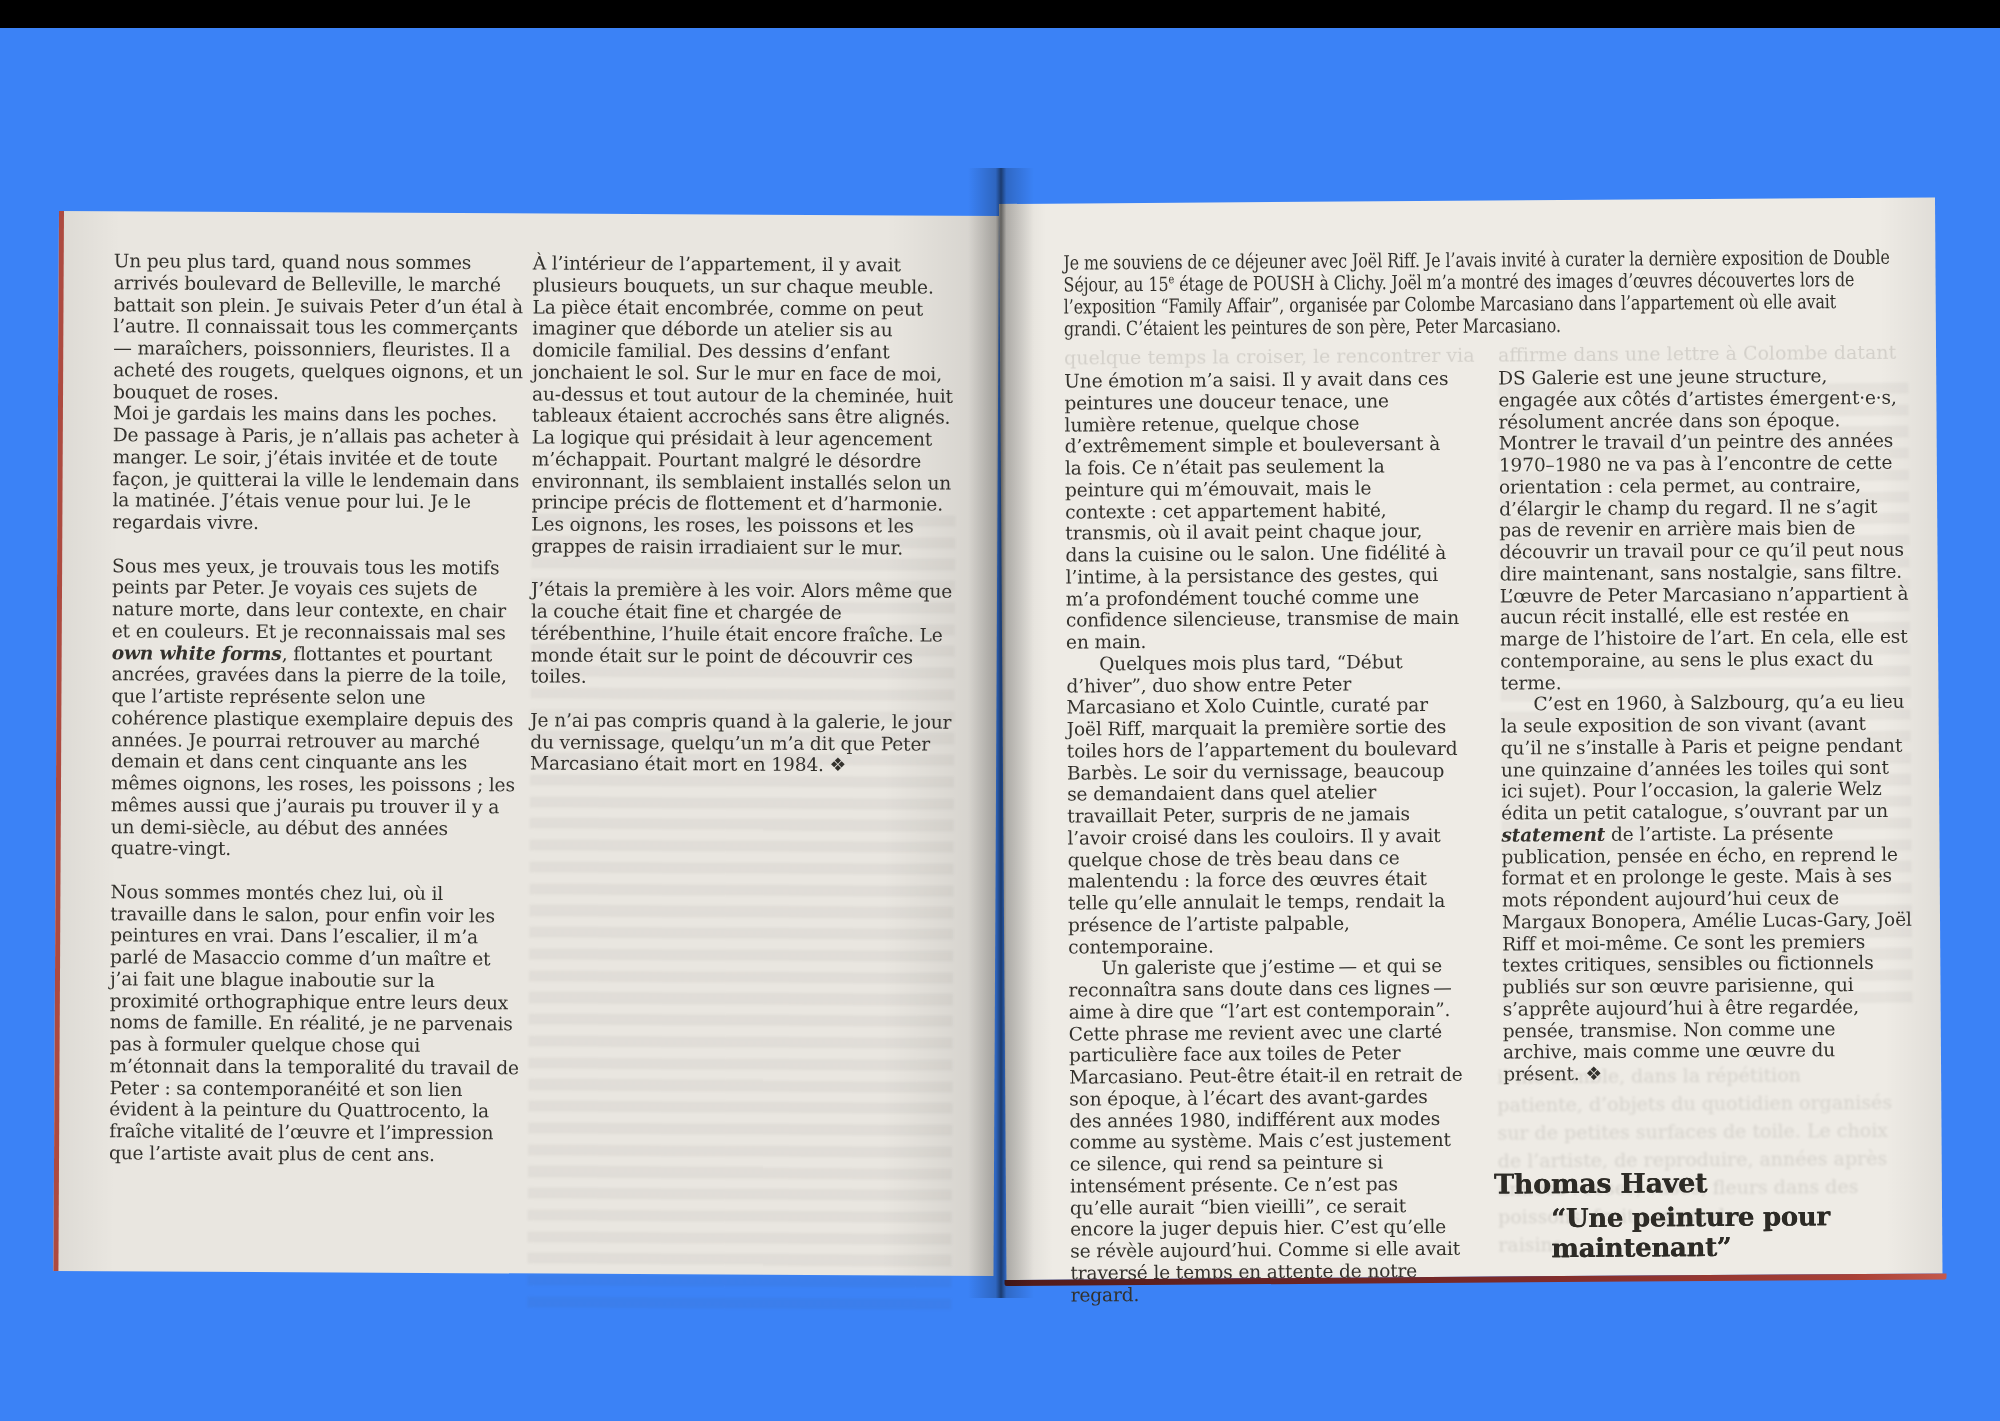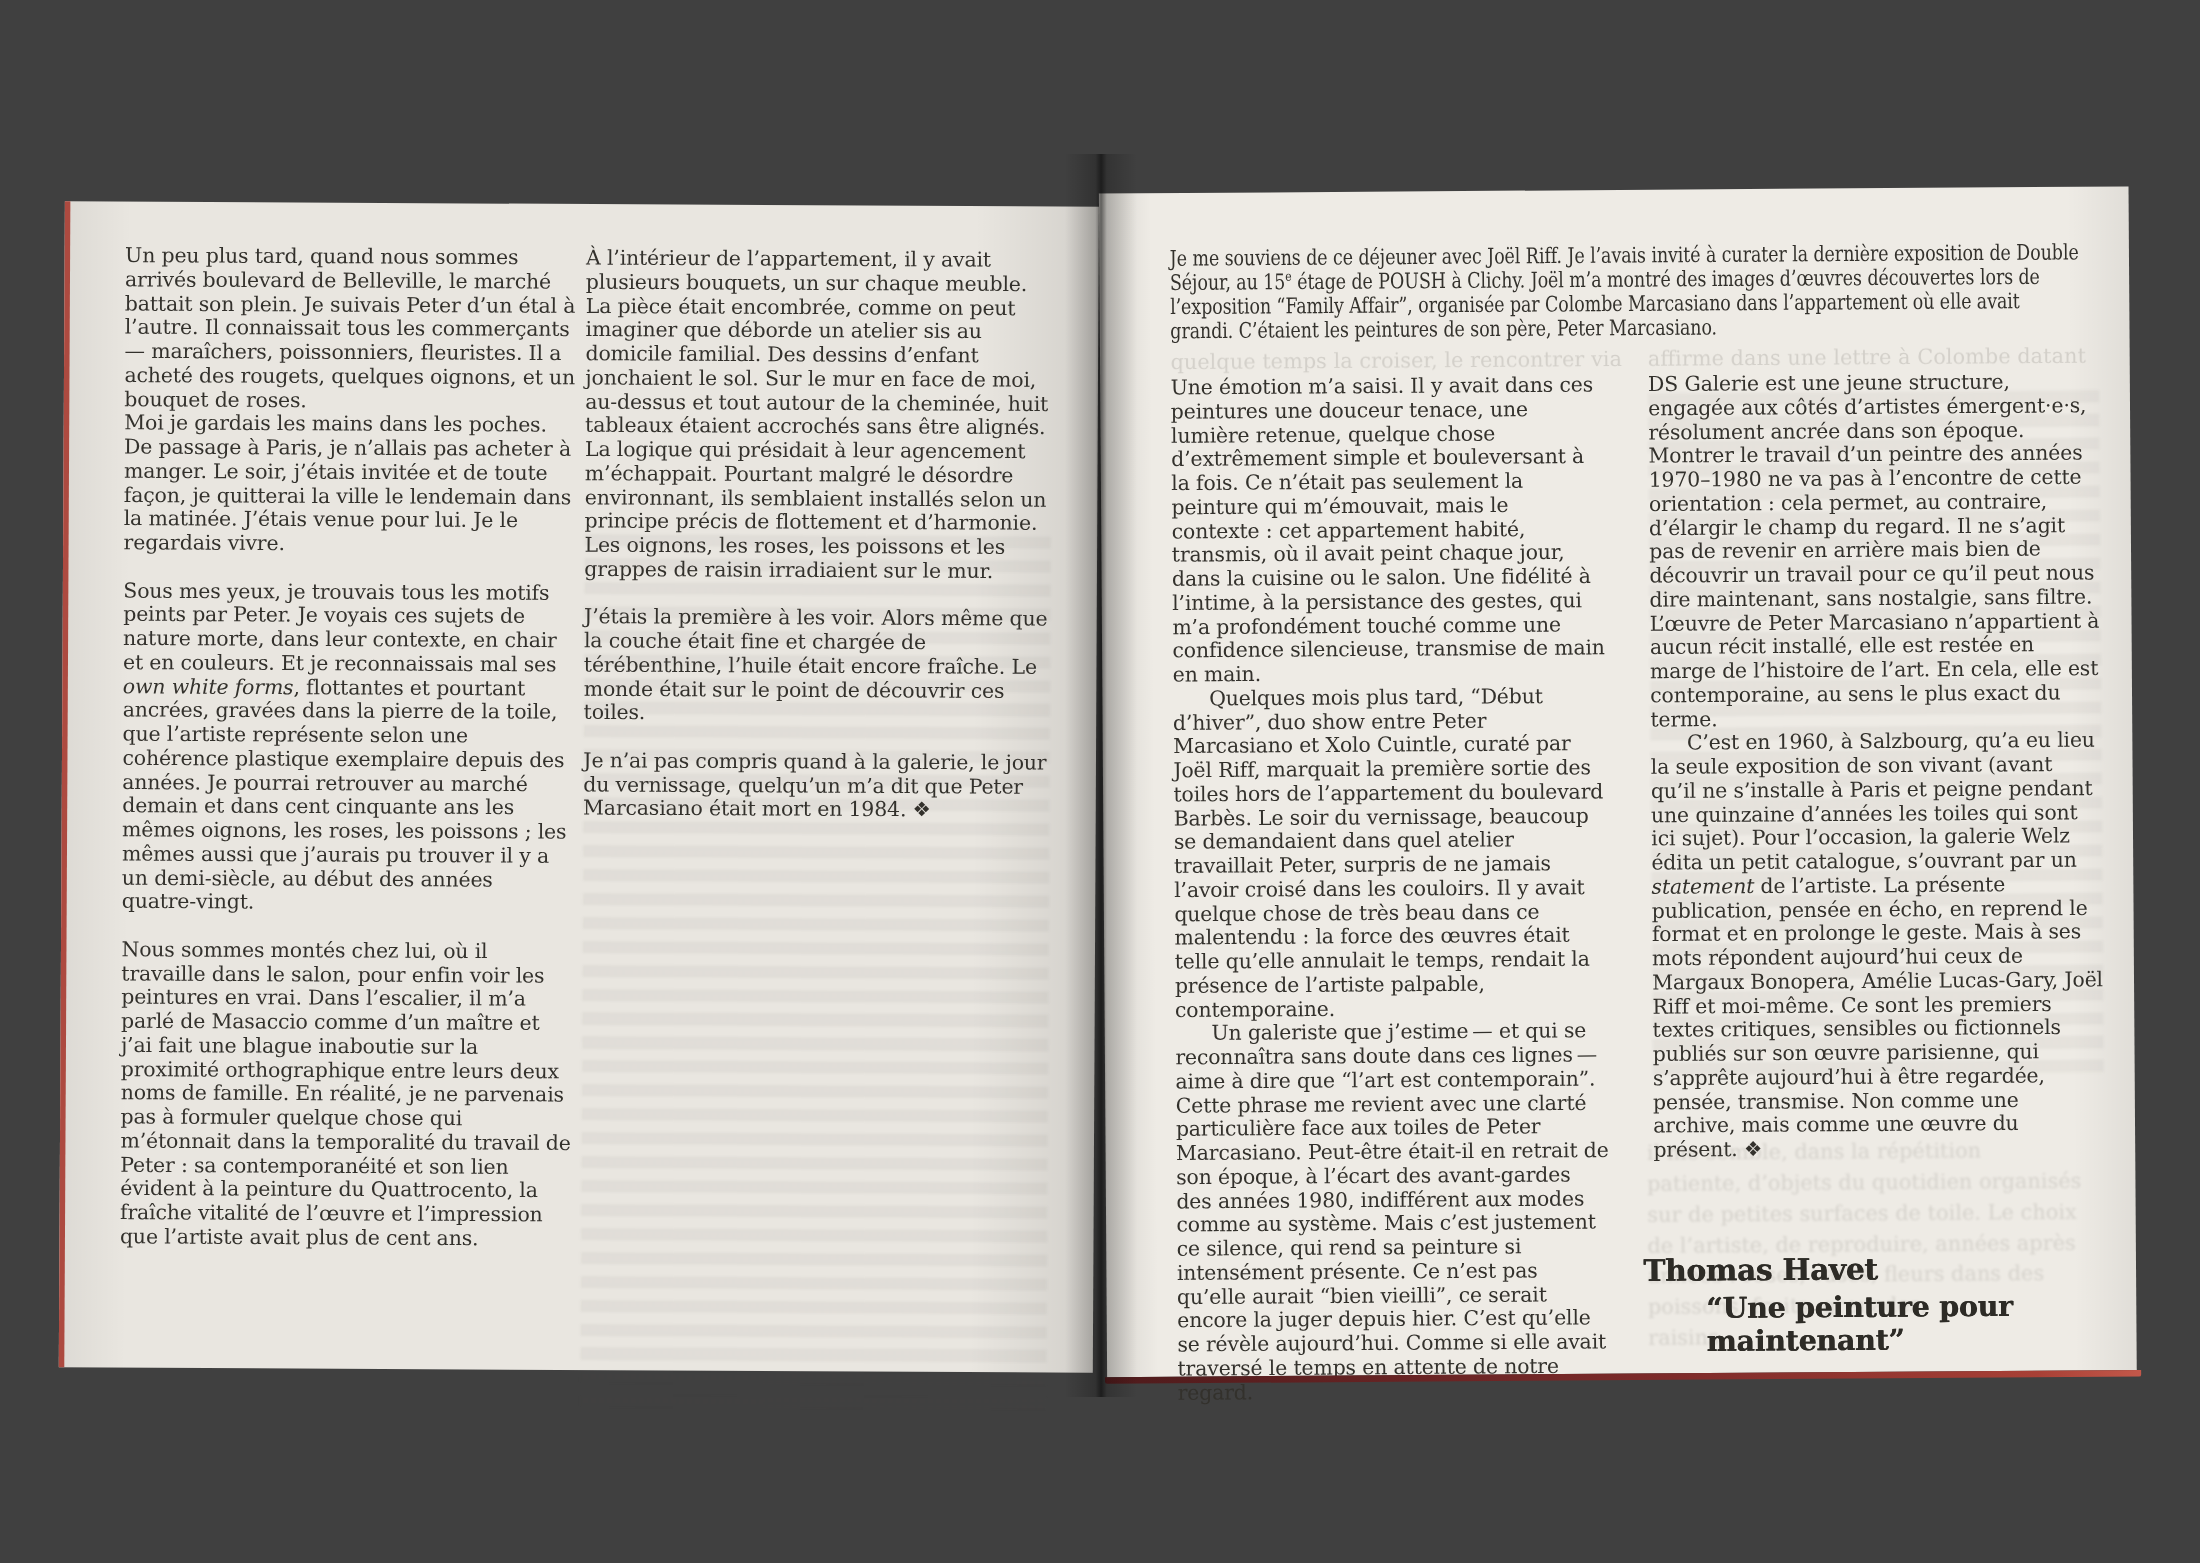--- a/index.html
+++ b/index.html
@@ -11,21 +11,22 @@
     width: 2000px;
     height: 1421px;
     position: relative;
     overflow: hidden;
     font-family: "DejaVu Serif", "Liberation Serif", serif;
     color: #33312c;
   }
   .scene {
     position: absolute;
     inset: 0;
-    background: #404040;
+    background: #3b82f6;
+    margin-top: 28px;
   }
   .page {
     position: absolute;
     box-sizing: border-box;
   }
   .page-left {
     left: 59px;
     top: 183px;
     width: 940px;
     height: 1060px;
@@ -142,21 +143,21 @@
   .show-through-texture {
     position: absolute;
     background: repeating-linear-gradient(
       to bottom,
       rgba(74, 70, 63, 0.05) 0px, rgba(74, 70, 63, 0.05) 11px,
       rgba(74, 70, 63, 0) 11px, rgba(74, 70, 63, 0) 21.75px
     );
     filter: blur(1.2px);
     pointer-events: none;
   }
-  i { font-style: italic; }
+  i { font-style: italic; font-weight: bold; }
 </style>
 </head>
 <body>
 
 <div class="scene">
 
   <section class="page page-left">
 
     <div class="show-through-texture" style="left:469px; top:300px; width:424px; height:800px;"></div>
 

